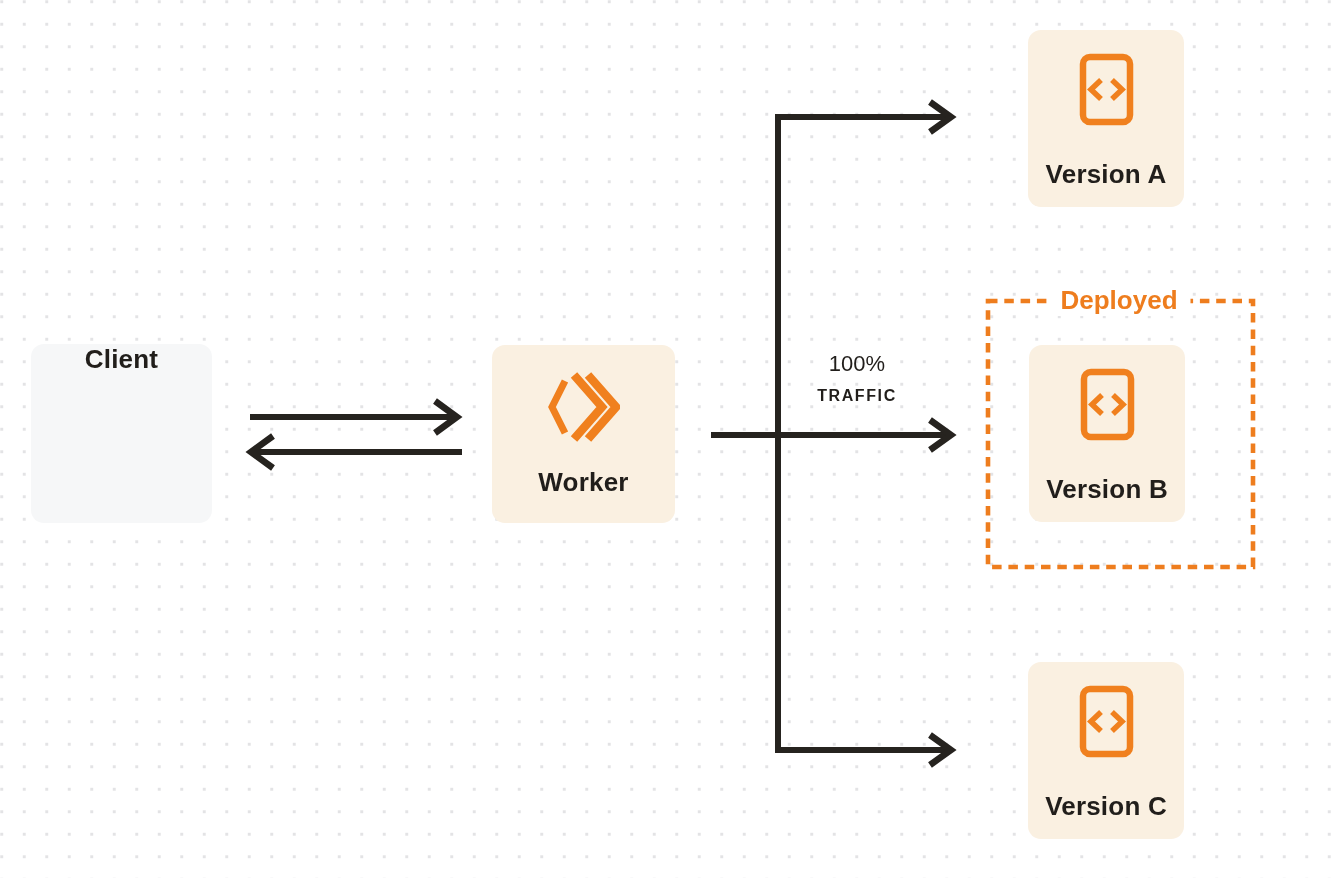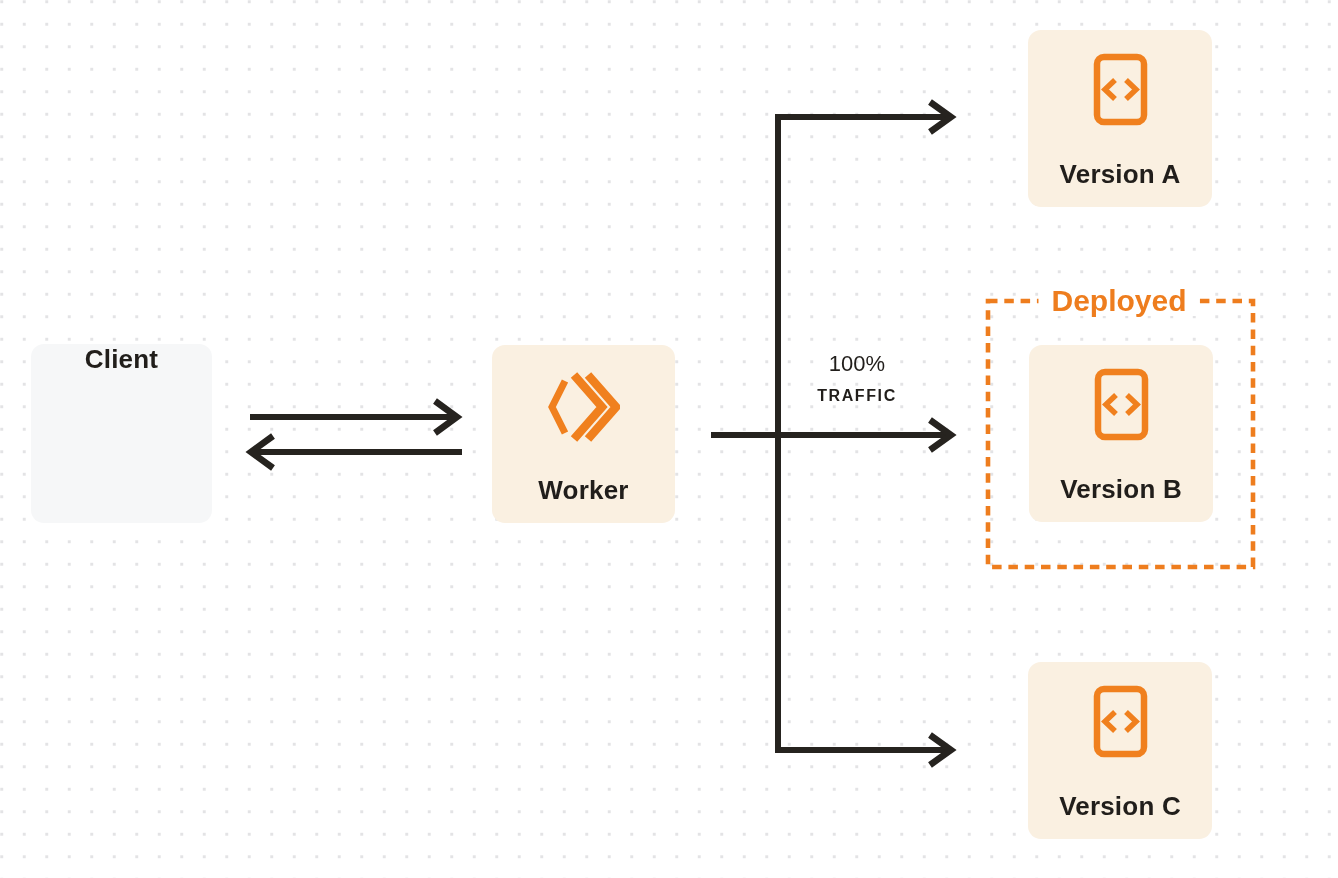--- a/index.html
+++ b/index.html
@@ -42,37 +42,37 @@
   .client-node{
     left:31px;top:344px;width:181px;height:179px;
     background:var(--client-bg);
     justify-content:flex-start;
   }
   .worker-node{
     left:492px;top:345px;width:183px;height:178px;
     background:var(--node-cream-bg);
     padding-top:26px;
   }
-  .worker-node .label{margin-top:28px;}
+  .worker-node .label{margin-top:20px;}
   .version-node{
-    width:184px;height:177px;
+    width:156px;height:177px;
     background:var(--node-cream-bg);
     padding-top:23px;
   }
   .version-node .label{margin-top:29px;}
   .version-a{left:1028px;top:30px;}
   .version-b{left:1029px;top:345px;}
   .version-c{left:1028px;top:662px;}
   .deployed-label{
     position:absolute;
     left:1119px;top:285px;
     transform:translateX(-50%);
     background:var(--page-bg);
     padding:0 13px;
-    font-weight:700;font-size:30px;
+    font-weight:700;font-size:26px;
     color:var(--deployed-orange);
     line-height:31px;
     white-space:nowrap;
     z-index:3;
   }
   .traffic-label{
     position:absolute;
     left:857px;top:351px;
     transform:translateX(-50%);
     text-align:center;

